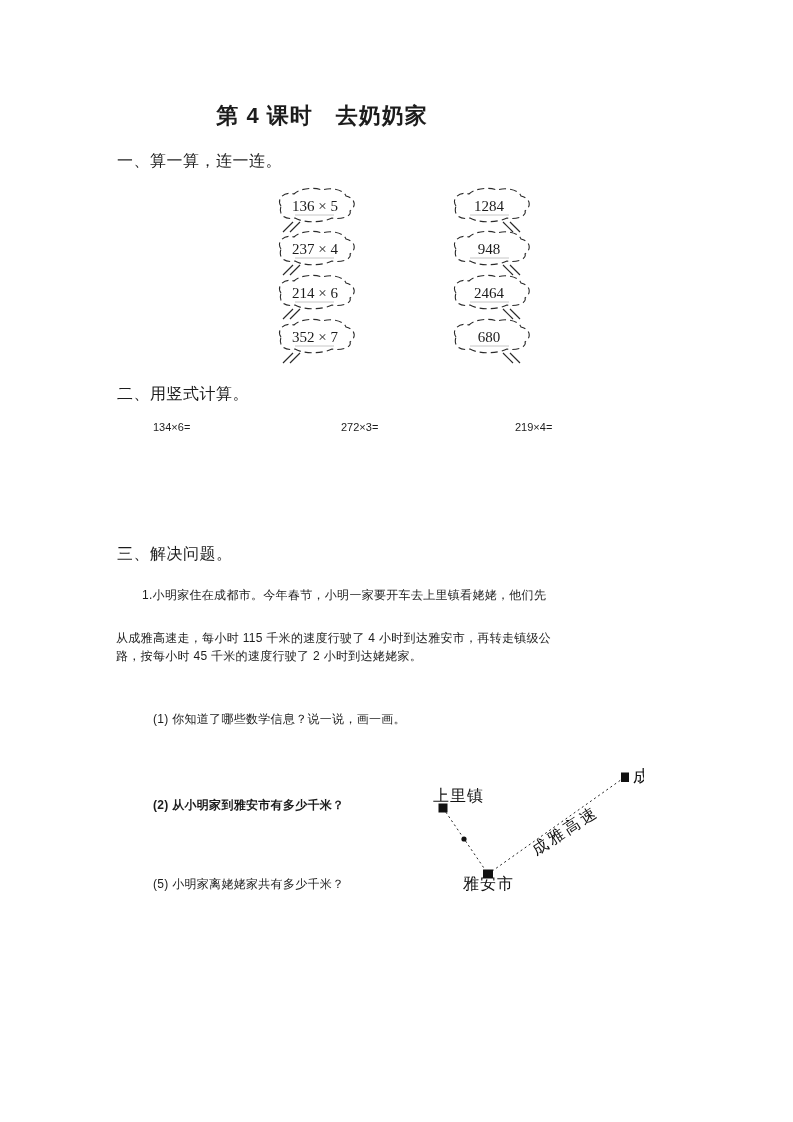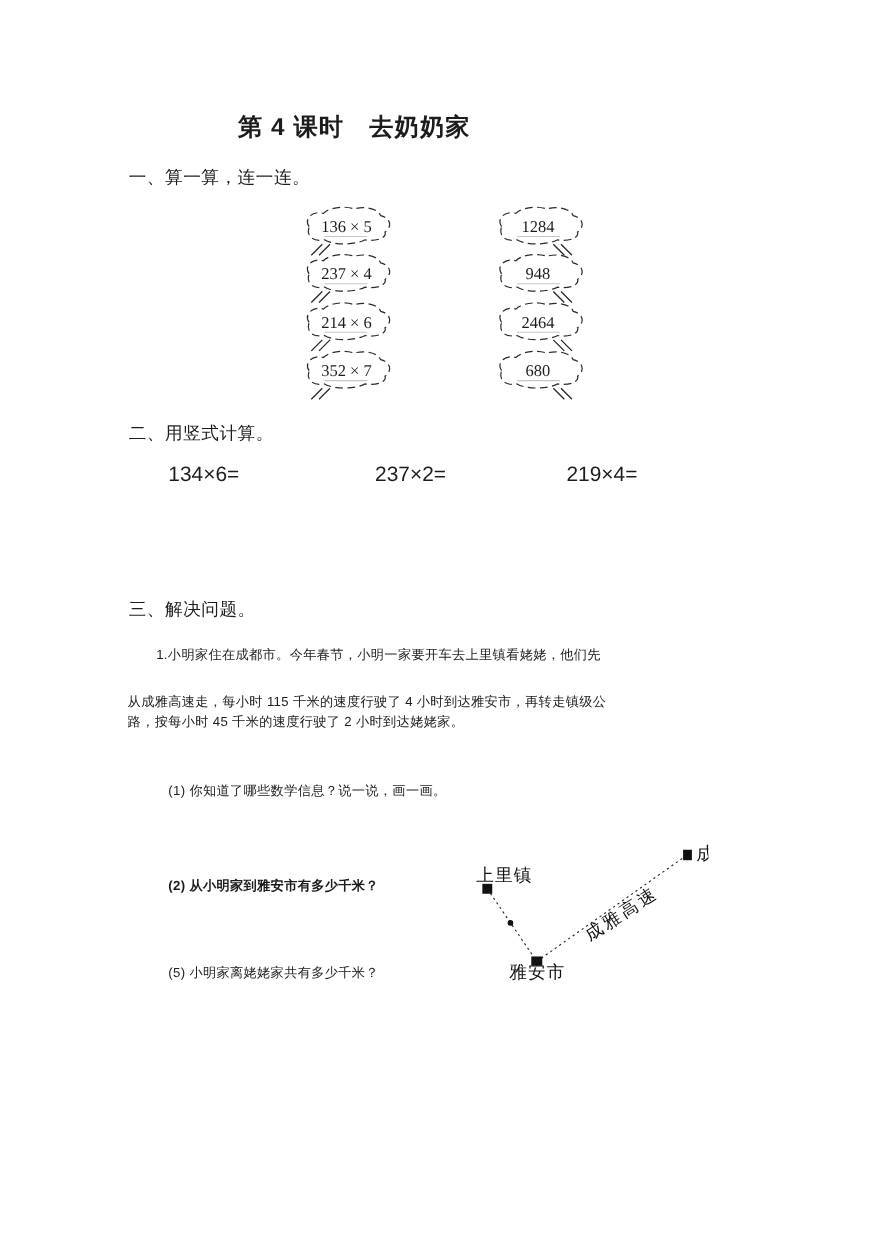--- a/index.html
+++ b/index.html
@@ -11,21 +11,21 @@
   }
   .page { position: relative; width: 644px; height: 1122px; background: #fff; overflow: hidden; }
   .abs { position: absolute; }
   .title {
     left: 0; right: 0; top: 101px;
     text-align: center;
     font-size: 22px; font-weight: bold; letter-spacing: 1px;
     white-space: nowrap;
   }
   .sec-heading { font-size: 16px; letter-spacing: 0.5px; white-space: nowrap; }
-  .calc-item { font-size: 19px; white-space: nowrap; }
+  .calc-item { font-size: 11px; white-space: nowrap; }
   .body-line { font-size: 12px; letter-spacing: 0.3px; white-space: nowrap; }
   .bubble-svg text {
     font-family: "Liberation Serif", serif;
     font-size: 15px; fill: #1c1c1c;
   }
   .map-svg text {
     font-family: "Liberation Serif", serif;
     fill: #111;
   }
   .cloud { fill: none; stroke: #2a2a2a; stroke-width: 1.1; stroke-dasharray: 7 4; }
@@ -94,21 +94,21 @@
 
   <svg class="abs bubble-svg" style="left:447px; top:317px;" width="92" height="50" viewBox="0 0 92 50">
     <path class="cloud" d="M 9,20 C 4,13 12,5 22,8 C 28,2 42,1 50,4 C 60,1 72,4 74,10 C 83,12 85,20 78,25 C 80,30 70,34 60,32 C 50,37 31,37 23,32 C 13,34 6,29 9,20 Z"></path>
     <line class="cloud-underline" x1="23" y1="29" x2="62" y2="29"></line>
     <path class="cloud-tail" d="M 63,36 L 73,46 M 56,36 L 66,46"></path>
     <text x="42" y="25" text-anchor="middle">680</text>
   </svg>
 
   <div class="abs sec-heading" style="left:117px; top:384px;">二、用竖式计算。</div>
   <div class="abs calc-item" style="left:153px; top:421px;">134×6=</div>
-  <div class="abs calc-item" style="left:341px; top:421px;">237×2=</div>
+  <div class="abs calc-item" style="left:341px; top:421px;">272×3=</div>
   <div class="abs calc-item" style="left:515px; top:421px;text-align:center;">219×4=</div>
 
   <div class="abs sec-heading" style="left:117px; top:544px;">三、解决问题。</div>
 
   <div class="abs body-line" style="left:142px; top:587px;">1.小明家住在成都市。今年春节，小明一家要开车去上里镇看姥姥，他们先</div>
   <div class="abs body-line" style="left:116px; top:630px;">从成雅高速走，每小时 115 千米的速度行驶了 4 小时到达雅安市，再转走镇级公</div>
   <div class="abs body-line" style="left:116px; top:648px;">路，按每小时 45 千米的速度行驶了 2 小时到达姥姥家。</div>
 
   <div class="abs body-line" style="left:153px; top:711px;">(1) 你知道了哪些数学信息？说一说，画一画。</div>
   <div class="abs body-line" style="left:153px; top:797px;font-weight:bold;">(2) 从小明家到雅安市有多少千米？</div>

